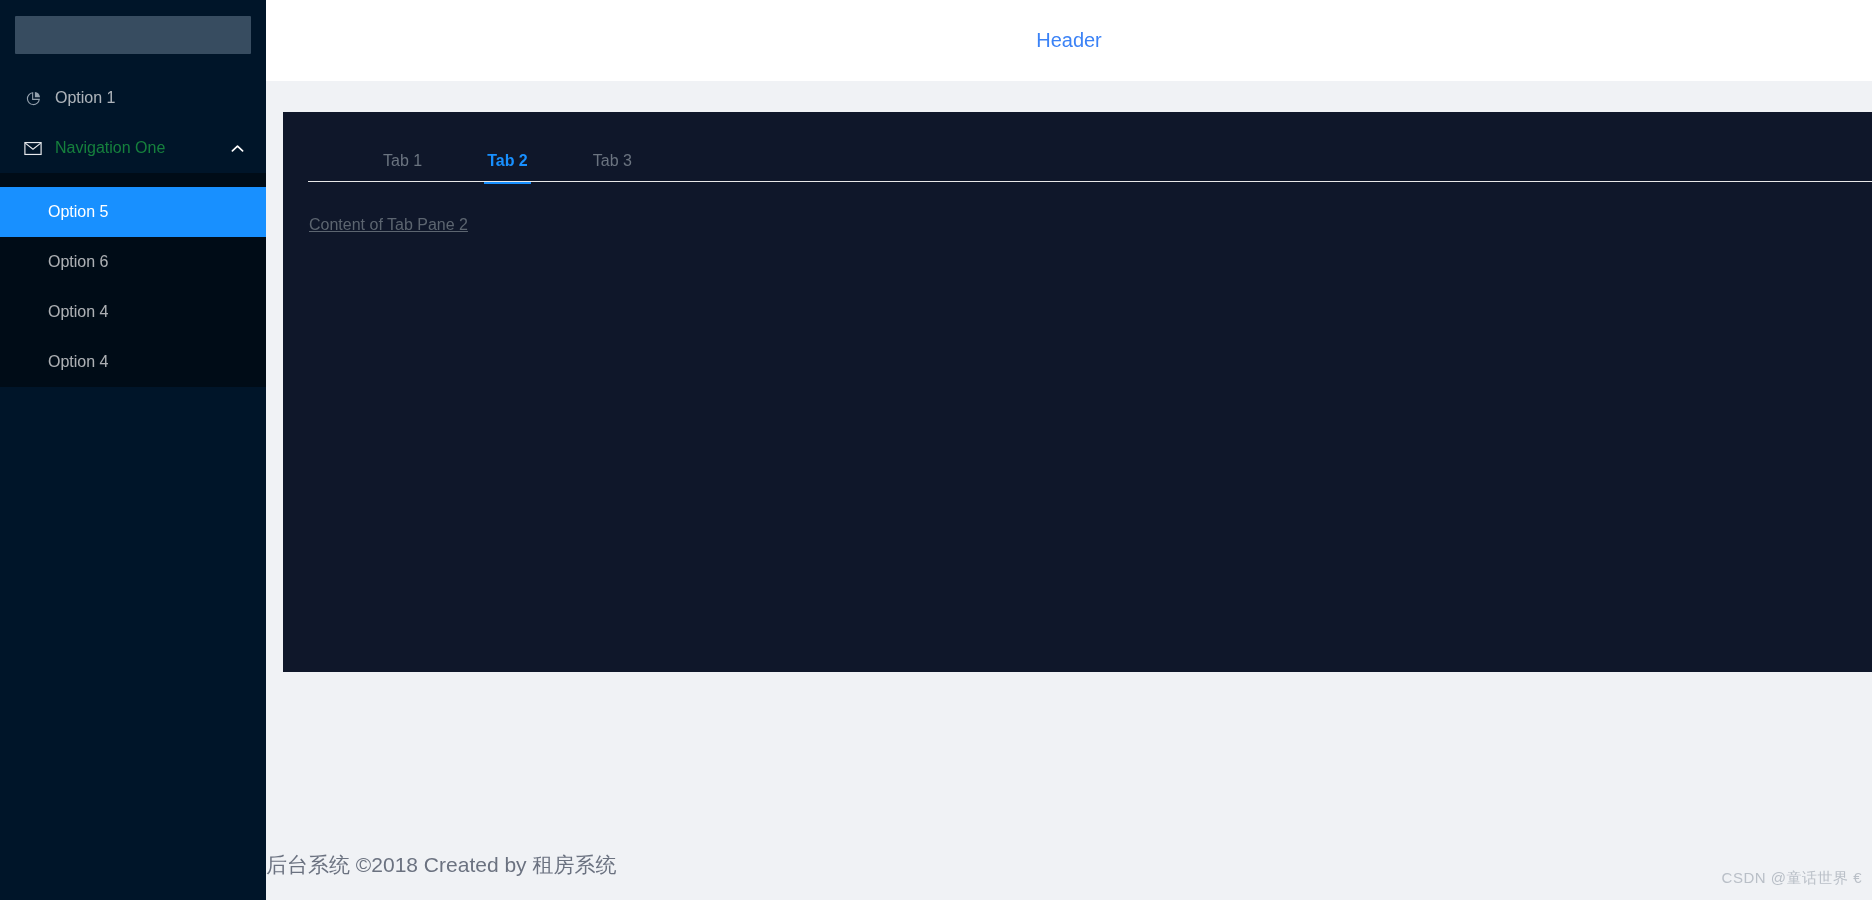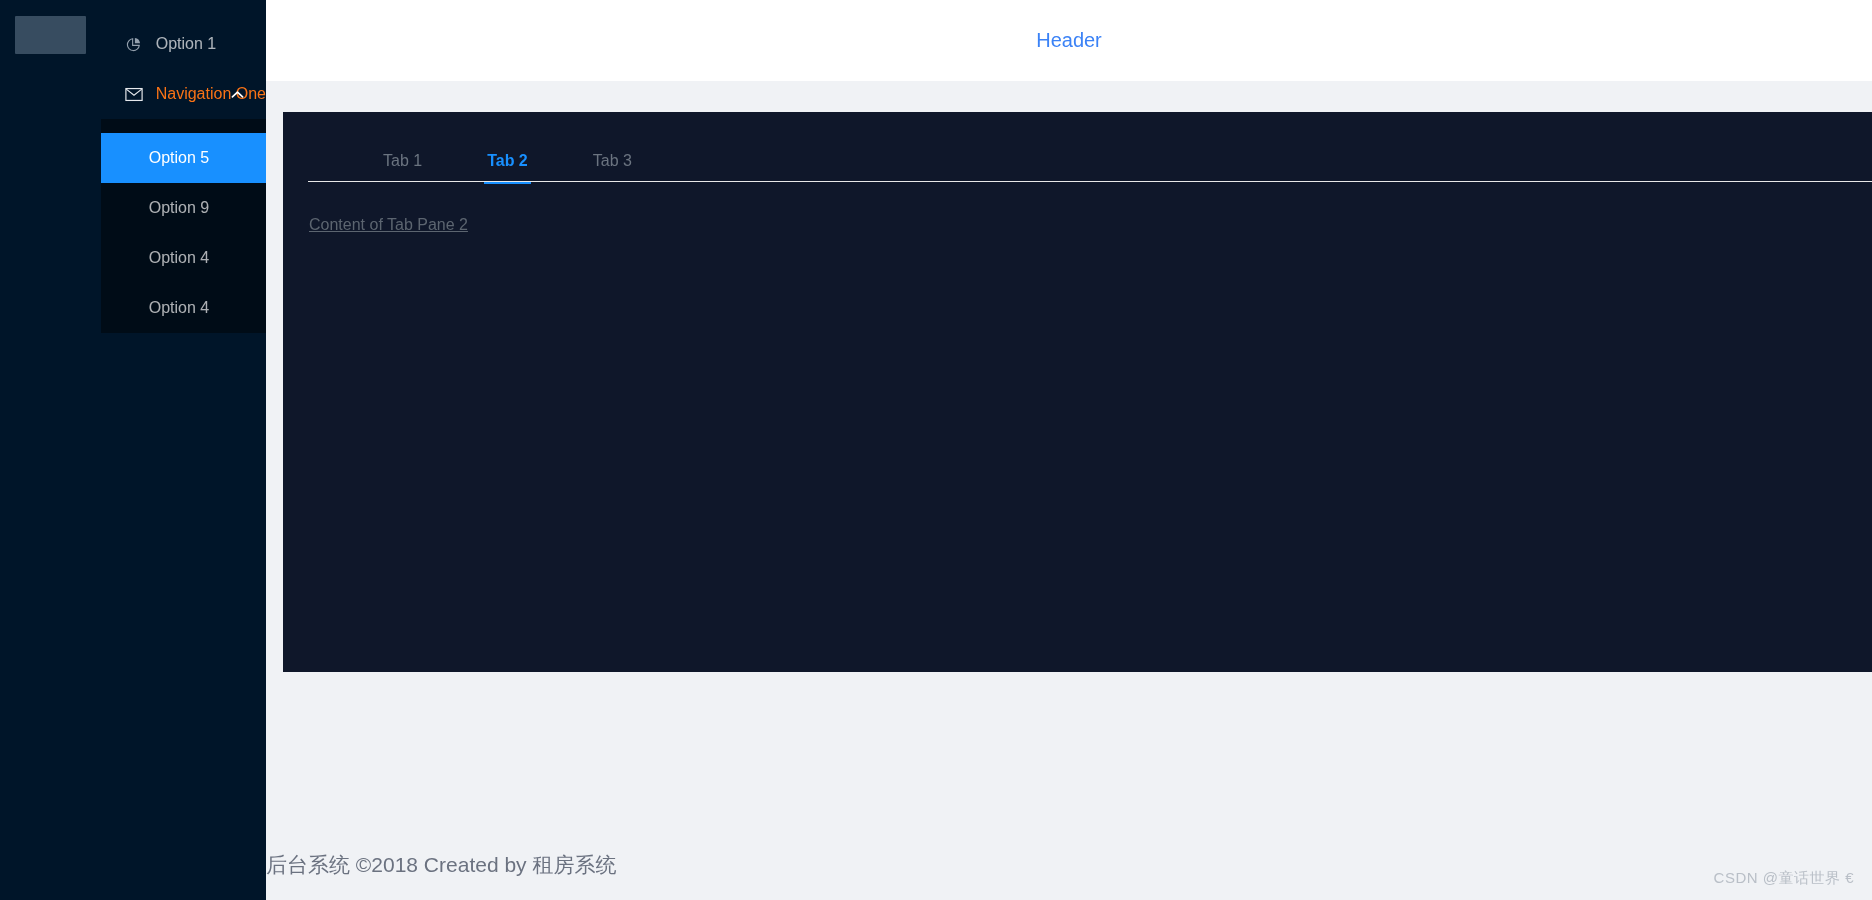--- a/index.html
+++ b/index.html
@@ -12,21 +12,21 @@
   }
   #app { display: flex; width: 1872px; height: 900px; position: relative; }
 
   
   .sidebar {
     width: 266px;
     min-width: 266px;
     height: 900px;
     background: #001529;
     display: flex;
-    flex-direction: row;
+    flex-direction: column;
     position: relative;
   }
   .logo-box {
     width: 236px;
     height: 38px;
     margin: 16px 15px 0 15px;
     background: #374c60;
     border-radius: 1px;
   }
   .menu { margin-top: 19px; display: flex; flex-direction: column; }
@@ -45,21 +45,21 @@
     width: 18px;
     height: 18px;
     margin-right: 13px;
     display: inline-flex;
     align-items: center;
     justify-content: center;
     flex: 0 0 18px;
   }
   .menu-item .m-icon svg { display: block; }
   .menu-item.open-parent {
-    color: #f97316;
+    color: #15803d;
     height: 50px;
   }
   .submenu-arrow {
     position: absolute;
     right: 22px;
     top: 50%;
     transform: translateY(-50%);
     width: 14px;
     height: 14px;
     display: flex;
@@ -177,21 +177,21 @@
     display: flex;
     align-items: center;
     justify-content: flex-start;
     color: #6b7280;
     font-size: 21px;
     background: #f0f2f5;
     flex: 0 0 70px;
   }
   .watermark {
     position: absolute;
-    right: 18px;
+    right: 10px;
     bottom: 12px;
     font-size: 15px;
     color: #b9bfc7;
     letter-spacing: 0.5px;
     user-select: none;
     white-space: nowrap;
   }
 </style>
 </head>
 <body>
@@ -227,21 +227,21 @@
             <path d="M1.4 6.8 6.5 2.1l5.1 4.7" stroke="#ffffff" stroke-width="1.7" stroke-linecap="round" stroke-linejoin="round" fill="none"></path>
           </svg>
         </span>
       </div>
 
       <div class="submenu">
         <div class="submenu-item active">
           <span>Option 5</span>
         </div>
         <div class="submenu-item">
-          <span>Option 9</span>
+          <span>Option 6</span>
         </div>
         <div class="submenu-item">
           <span>Option 4</span>
         </div>
         <div class="submenu-item">
           <span>Option 4</span>
         </div>
       </div>
 
     </nav>

